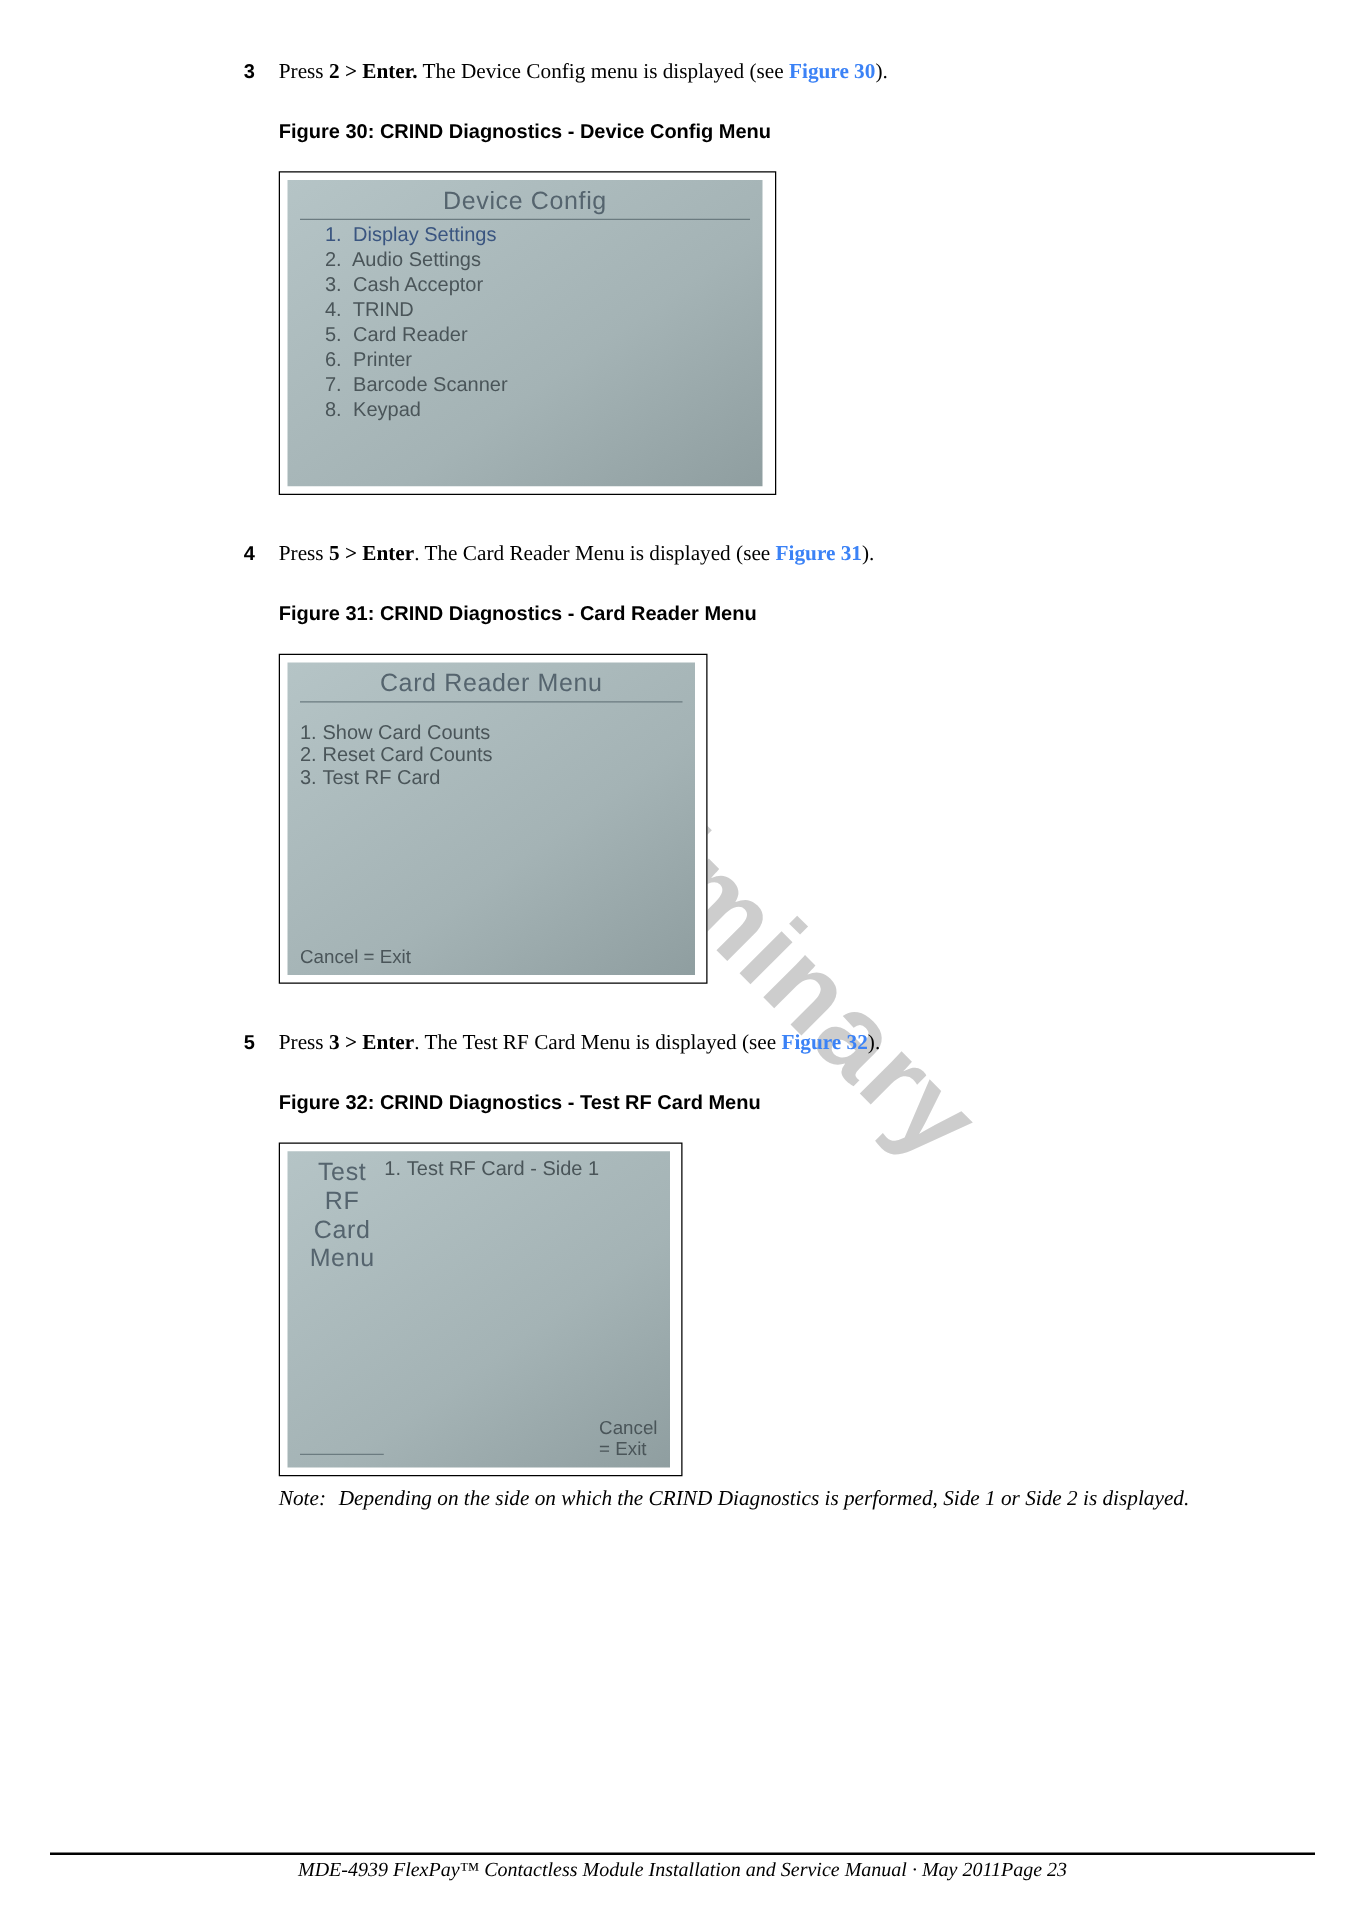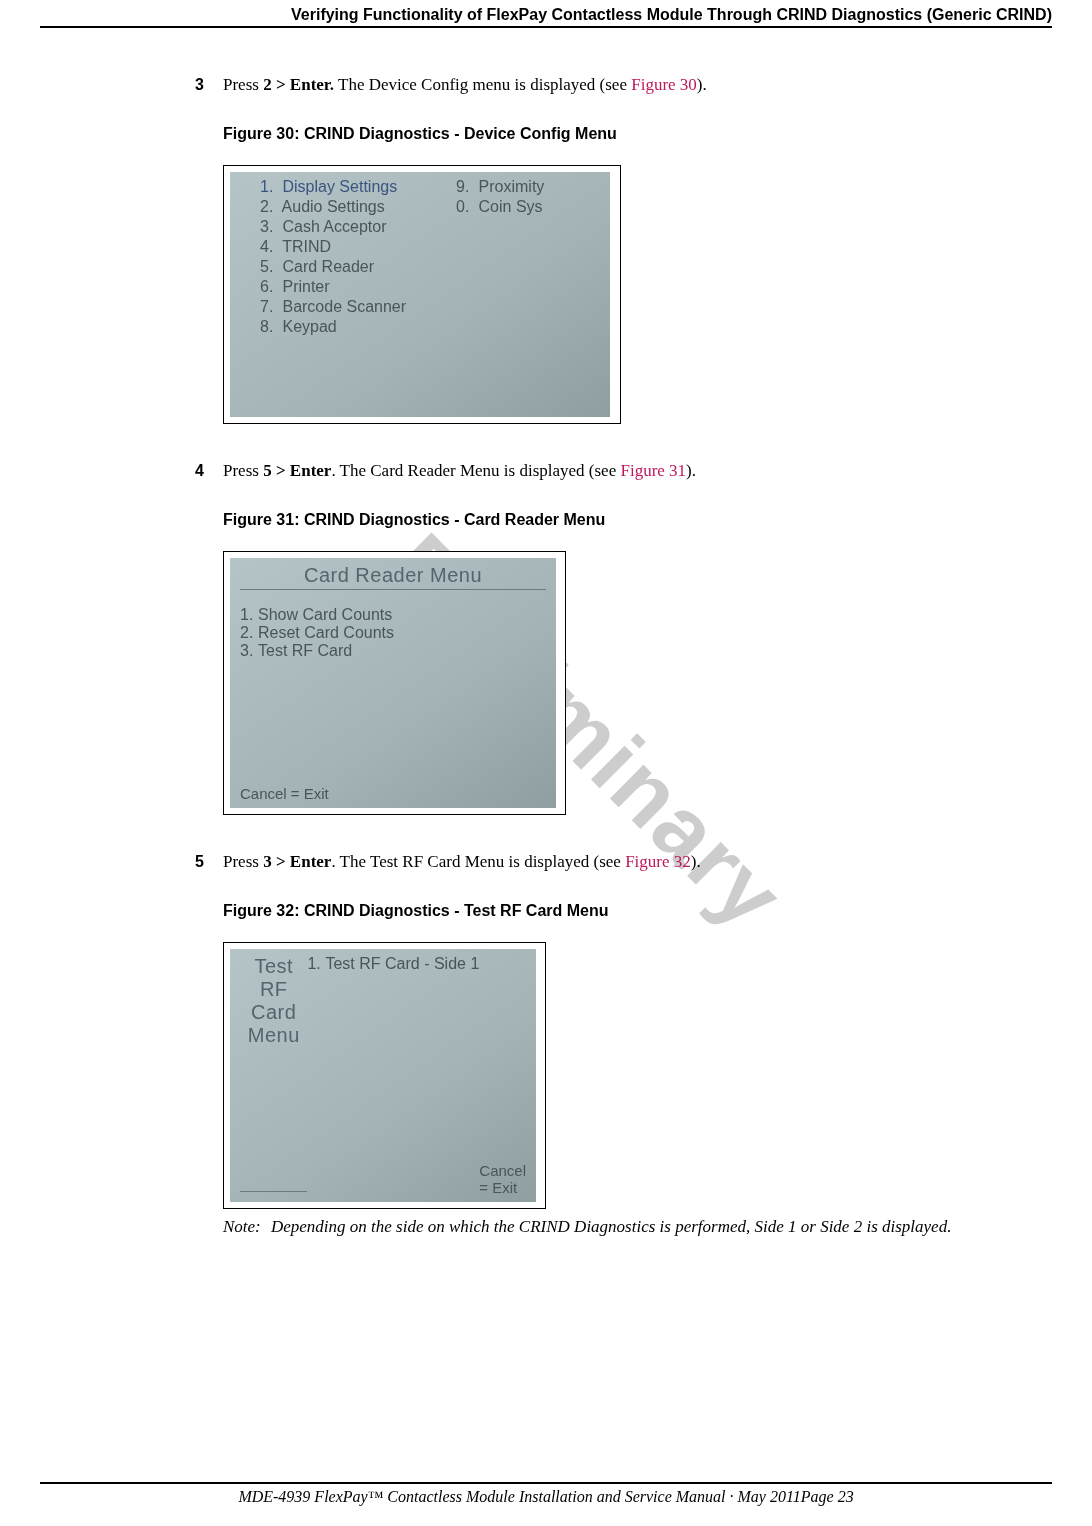--- a/index.html
+++ b/index.html
@@ -49,21 +49,22 @@
     flex-shrink: 0;
   }
   .step-text {
     font-size: 17px;
     line-height: 1.35;
   }
   .step-text .bold {
     font-weight: bold;
   }
   .step-text .link {
-    color: #be185d;
+    color: #3b82f6;
+    font-weight: bold;
   }
   .figure {
     margin-top: 28px;
     margin-bottom: 8px;
   }
   .figure-caption {
     font-family: Arial, Helvetica, sans-serif;
     font-weight: bold;
     font-size: 16px;
     margin-left: 28px;
@@ -165,51 +166,47 @@
     display: flex;
     justify-content: center;
     font-style: italic;
     font-size: 16px;
   }
 </style>
 </head>
 <body>
 
 <div class="page">
-  <div class="header-row">Verifying Functionality of FlexPay Contactless Module Through CRIND Diagnostics (Generic CRIND)</div>
 
   <div class="watermark">Preliminary</div>
 
   <div class="content">
 
     <div class="step">
       <div class="step-row">
         <div class="step-num">3</div>
         <div class="step-text">
           <span>Press </span><span class="bold">2 &gt; Enter.</span><span> The Device Config menu is displayed (see </span><span class="link">Figure 30</span><span>).</span>
         </div>
       </div>
       <div class="figure fig30">
         <div class="figure-caption">Figure 30: CRIND Diagnostics - Device Config Menu</div>
         <div class="figure-box">
           <div class="crt-screen">
+            <div class="screen-title">Device Config</div>
             <div class="crt-cols">
               <div class="crt-col">
                 <div class="crt-item blue"><span class="n">1.</span> <span>Display Settings</span></div>
                 <div class="crt-item"><span class="n">2.</span> <span>Audio Settings</span></div>
                 <div class="crt-item"><span class="n">3.</span> <span>Cash Acceptor</span></div>
                 <div class="crt-item"><span class="n">4.</span> <span>TRIND</span></div>
                 <div class="crt-item"><span class="n">5.</span> <span>Card Reader</span></div>
                 <div class="crt-item"><span class="n">6.</span> <span>Printer</span></div>
                 <div class="crt-item"><span class="n">7.</span> <span>Barcode Scanner</span></div>
                 <div class="crt-item"><span class="n">8.</span> <span>Keypad</span></div>
-              </div>
-              <div class="crt-col">
-                <div class="crt-item"><span class="n">9.</span> <span>Proximity</span></div>
-                <div class="crt-item"><span class="n">0.</span> <span>Coin Sys</span></div>
               </div>
             </div>
           </div>
         </div>
       </div>
     </div>
 
     <div class="step">
       <div class="step-row">
         <div class="step-num">4</div>

